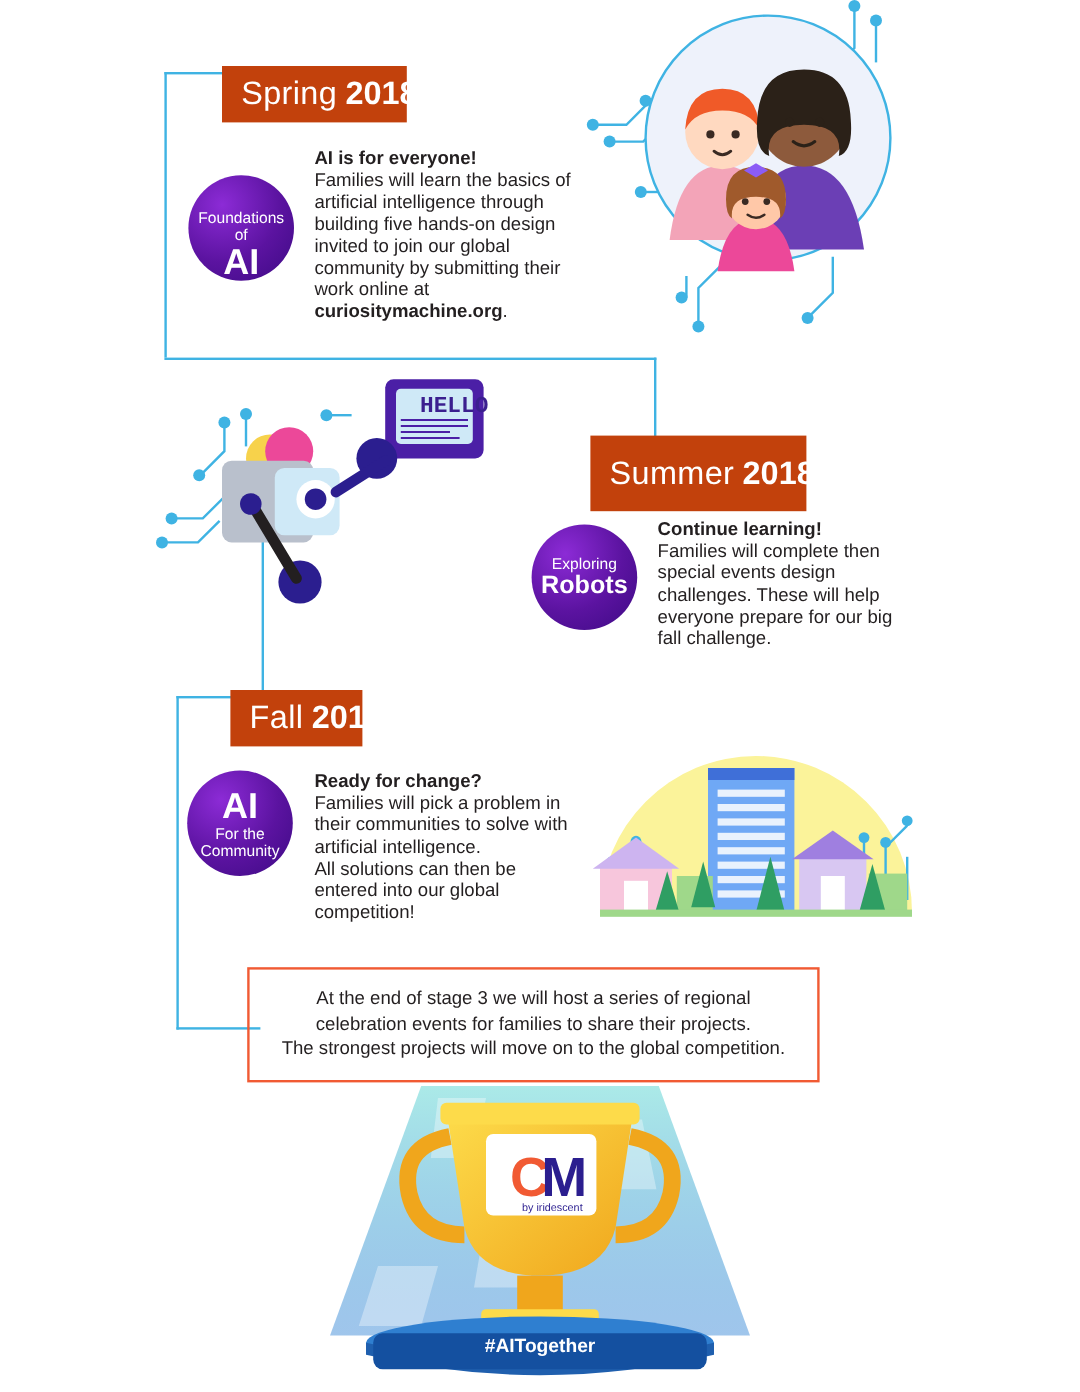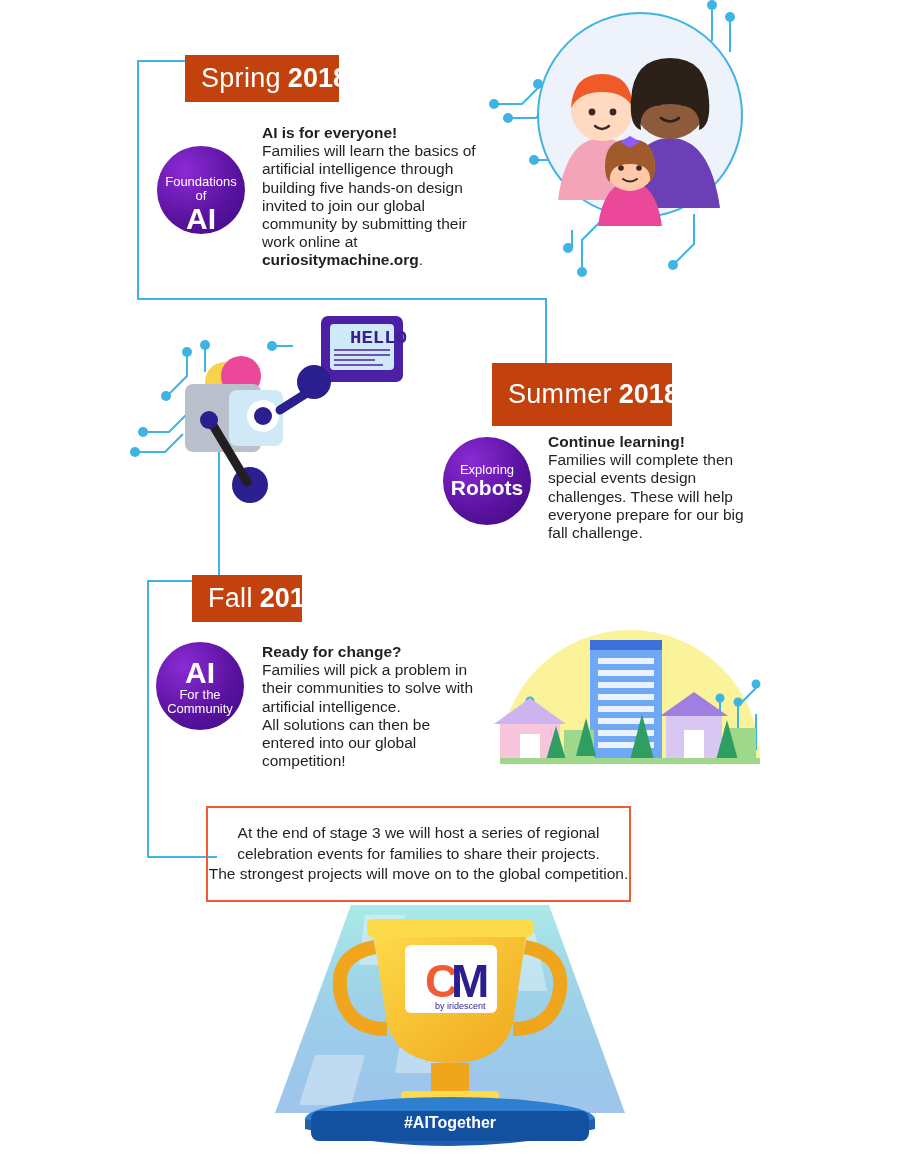--- a/index.html
+++ b/index.html
@@ -271,21 +271,21 @@
 
     <g fill="#2f9e63">
       <path d="M96 146 L106 108 L116 146z"></path>
         <path d="M150 150 L162 104 L174 150z"></path>
       <path d="M236 150 L247 110 L258 150z"></path>
         <path d="M66 150 L76 116 L86 150z"></path>
     </g>
     <rect x="20" y="148" width="260" height="6" fill="#9fd88a"></rect>
   </svg>
 
-  <div class="note" style="left:206px;top:806px;width:425px;height:96px;">
+  <div class="note" style="left:206px;top:806px;width:477px;height:96px;">
     <div>At the end of stage 3 we will host a series of regional</div>
     <div>celebration events for families to share their projects.</div>
     <div>The strongest projects will move on to the global competition.</div>
   </div>
 
   <svg style="position:absolute;left:255px;top:905px;" width="390" height="250" viewBox="0 0 390 250">
     <defs>
       <linearGradient id="beam" x1="0" y1="0" x2="0" y2="1">
         <stop offset="0%" stop-color="#8fe3e0" stop-opacity=".75"></stop>
         <stop offset="100%" stop-color="#2a7fd4" stop-opacity=".45"></stop>

